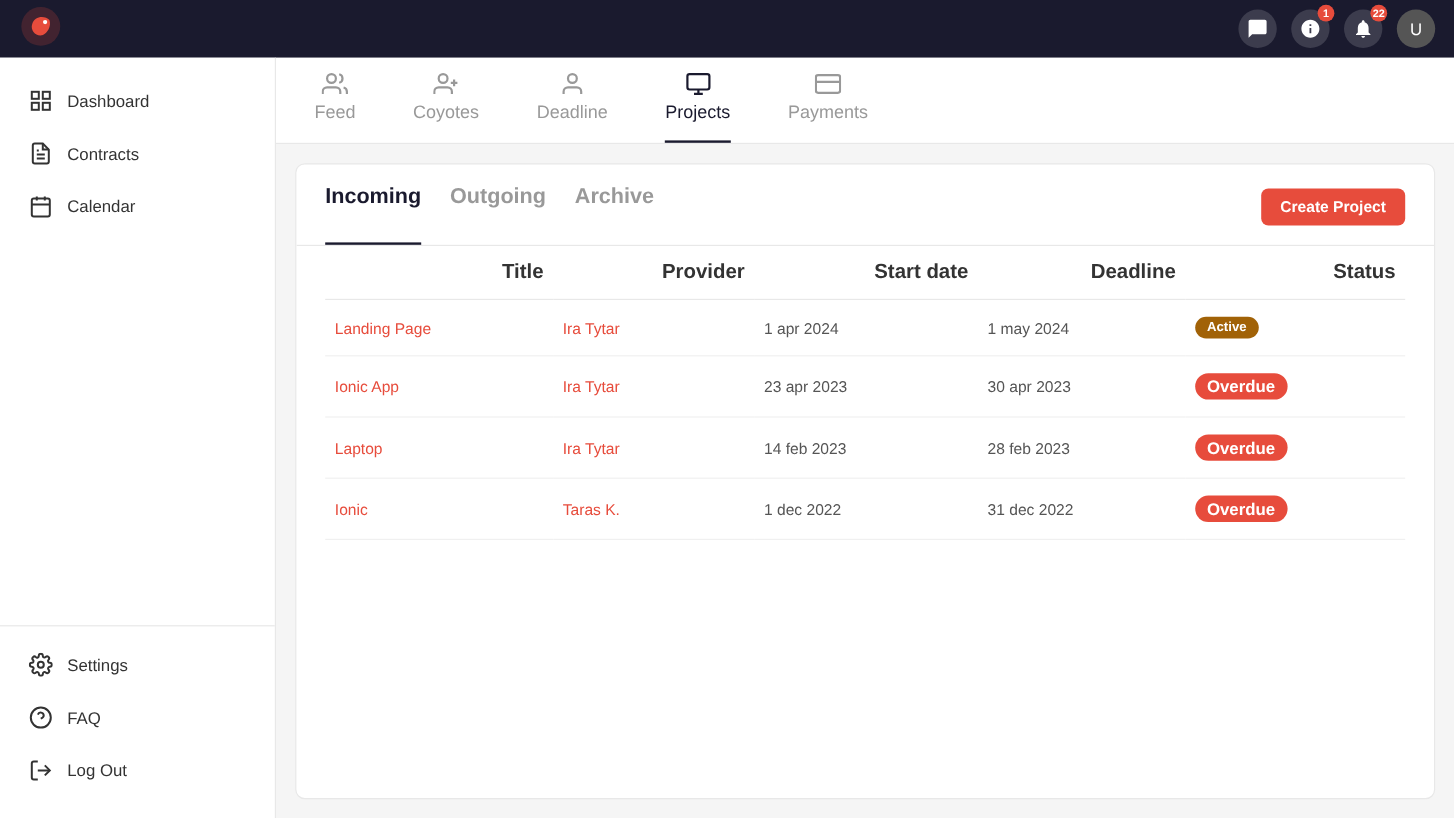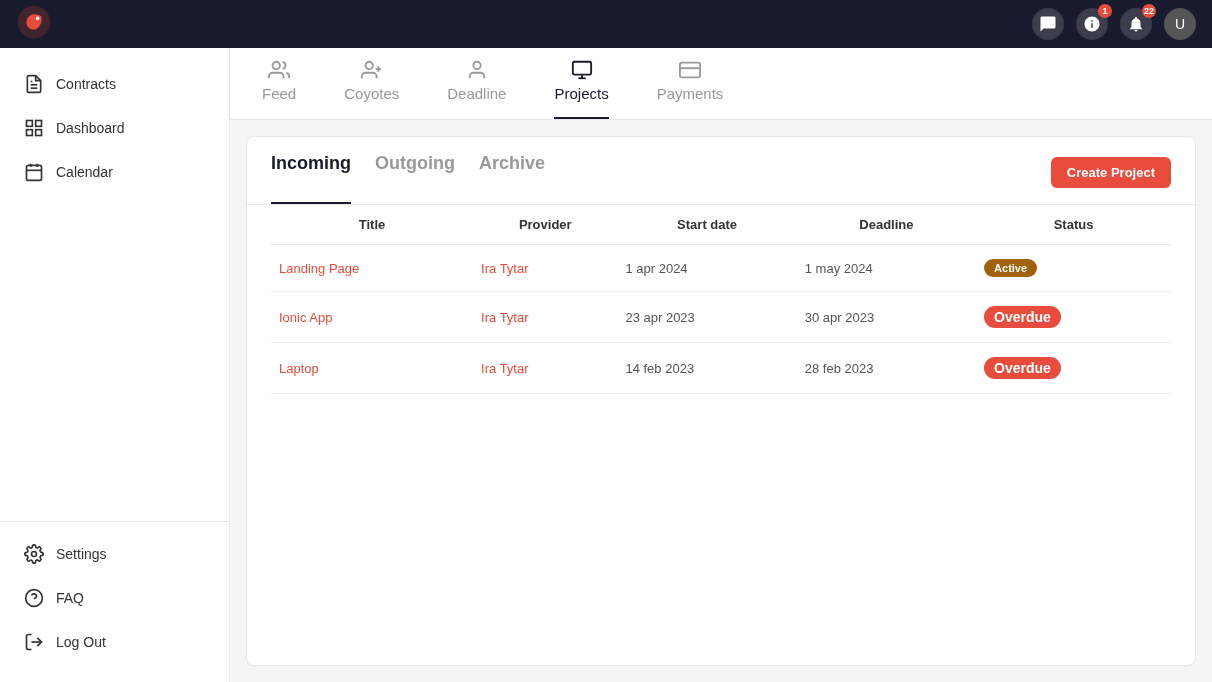--- a/index.html
+++ b/index.html
@@ -39,21 +39,21 @@
     
     .sub-tabs { display: flex; align-items: center; padding: 16px 24px 0; border-bottom: 1px solid #e8e8e8; gap: 24px; }
     .sub-tab { font-size: 18px; font-weight: 700; color: #999; cursor: pointer; padding-bottom: 28px; border-bottom: 2px solid transparent; }
     .sub-tab.active { color: #1a1a2e; border-bottom: 2px solid #1a1a2e; }
     .sub-tab-spacer { flex: 1; }
     .create-btn { background: #e74c3c; color: white; border: none; border-radius: 6px; padding: 8px 16px; font-size: 13px; font-weight: 600; cursor: pointer; margin-bottom: 12px; }
 
     
     .table-container { flex: 1; overflow-y: auto; padding: 0 24px; }
     table { width: 100%; border-collapse: collapse; }
-    th { text-align: center; font-size: 13px; font-weight: 600; color: #333; padding: 12px 8px; border-bottom: 1px solid #e8e8e8; }
+    th { text-align: right; font-size: 17px; font-weight: 600; color: #333; padding: 12px 8px; border-bottom: 1px solid #e8e8e8; }
     td { padding: 14px 8px; font-size: 13px; color: #555; border-bottom: 1px solid #f0f0f0; }
     .link-cell { color: #e74c3c; cursor: pointer; text-decoration: none; }
     .provider-link { color: #e74c3c; cursor: pointer; }
     .badge-active { background: #a16207; color: white; border-radius: 12px; padding: 3px 10px; font-size: 11px; font-weight: 600; display: inline-block; }
     .badge-overdue { background: #e74c3c; color: white; border-radius: 12px; padding: 3px 10px; font-size: 14px; font-weight: 600; display: inline-block; }
   </style>
 </head>
 <body>
 
 <div class="topbar">
@@ -88,37 +88,37 @@
   </div>
 </div>
 
 <div class="main-layout">
 
   <div class="sidebar">
     <div class="sidebar-nav">
 
       <div class="sidebar-item">
         <svg viewBox="0 0 24 24" fill="none" stroke="currentColor" stroke-width="2">
+          <rect x="3" y="3" width="7" height="7"></rect>
+            <rect x="14" y="3" width="7" height="7"></rect>
+            <rect x="3" y="14" width="7" height="7"></rect>
+            <rect x="14" y="14" width="7" height="7"></rect>
+        </svg>
+        <span>Dashboard</span>
+      </div>
+
+      <div class="sidebar-item">
+        <svg viewBox="0 0 24 24" fill="none" stroke="currentColor" stroke-width="2">
           <path d="M14 2H6a2 2 0 0 0-2 2v16a2 2 0 0 0 2 2h12a2 2 0 0 0 2-2V8z"></path>
             <polyline points="14 2 14 8 20 8"></polyline>
             <line x1="16" y1="13" x2="8" y2="13"></line>
             <line x1="16" y1="17" x2="8" y2="17"></line>
             <polyline points="10 9 9 9 8 9"></polyline>
         </svg>
         <span>Contracts</span>
-      </div>
-
-      <div class="sidebar-item">
-        <svg viewBox="0 0 24 24" fill="none" stroke="currentColor" stroke-width="2">
-          <rect x="3" y="3" width="7" height="7"></rect>
-            <rect x="14" y="3" width="7" height="7"></rect>
-            <rect x="3" y="14" width="7" height="7"></rect>
-            <rect x="14" y="14" width="7" height="7"></rect>
-        </svg>
-        <span>Dashboard</span>
       </div>
 
       <div class="sidebar-item">
         <svg viewBox="0 0 24 24" fill="none" stroke="currentColor" stroke-width="2">
           <rect x="3" y="4" width="18" height="18" rx="2" ry="2"></rect>
             <line x1="16" y1="2" x2="16" y2="6"></line>
             <line x1="8" y1="2" x2="8" y2="6"></line>
             <line x1="3" y1="10" x2="21" y2="10"></line>
         </svg>
         <span>Calendar</span>
@@ -253,18 +253,31 @@
       </td>
       <td>
         <span class="provider-link">Ira Tytar</span>
       </td>
       <td>14 feb 2023</td>
       <td>28 feb 2023</td>
       <td>
         <span class="badge-overdue">Overdue</span>
       </td>
     </tr>
+              <tr>
+      <td>
+        <a class="link-cell" href="#">Ionic</a>
+      </td>
+      <td>
+        <span class="provider-link">Taras K.</span>
+      </td>
+      <td>1 dec 2022</td>
+      <td>31 dec 2022</td>
+      <td>
+        <span class="badge-overdue">Overdue</span>
+      </td>
+    </tr>
             </tbody>
         </table>
       </div>
     </div>
   </div>
 </div>
 
 </body></html>

